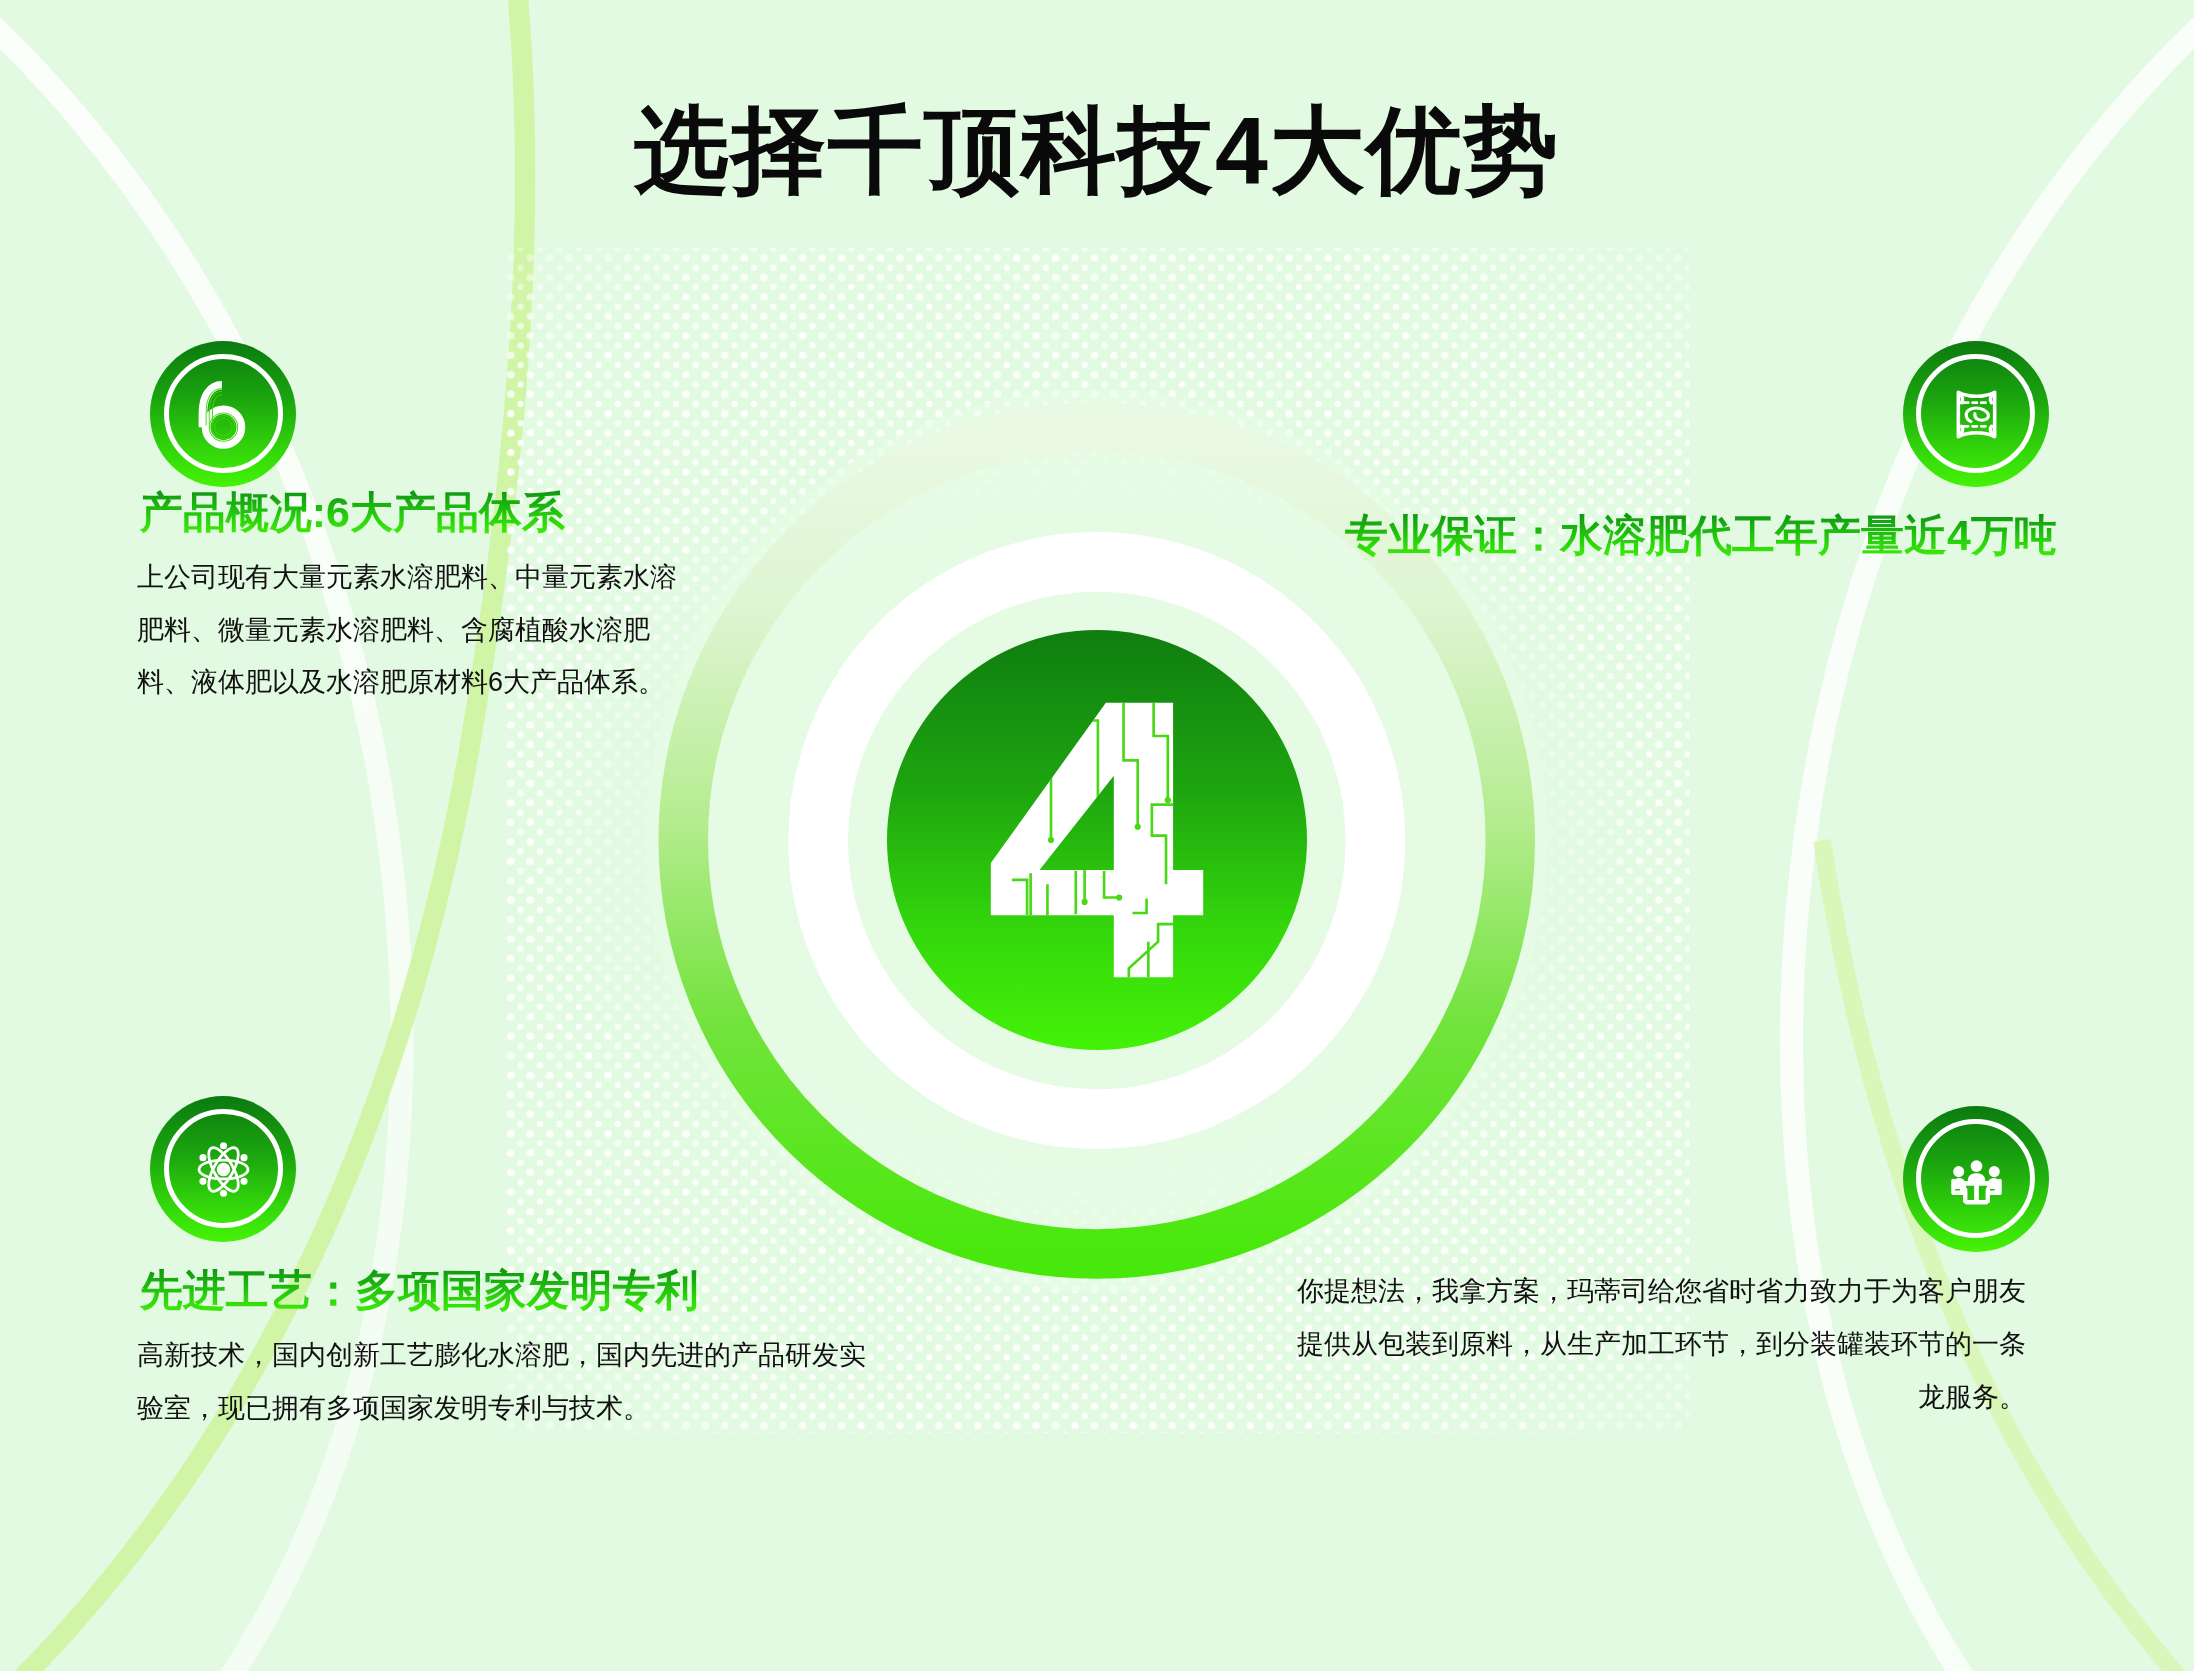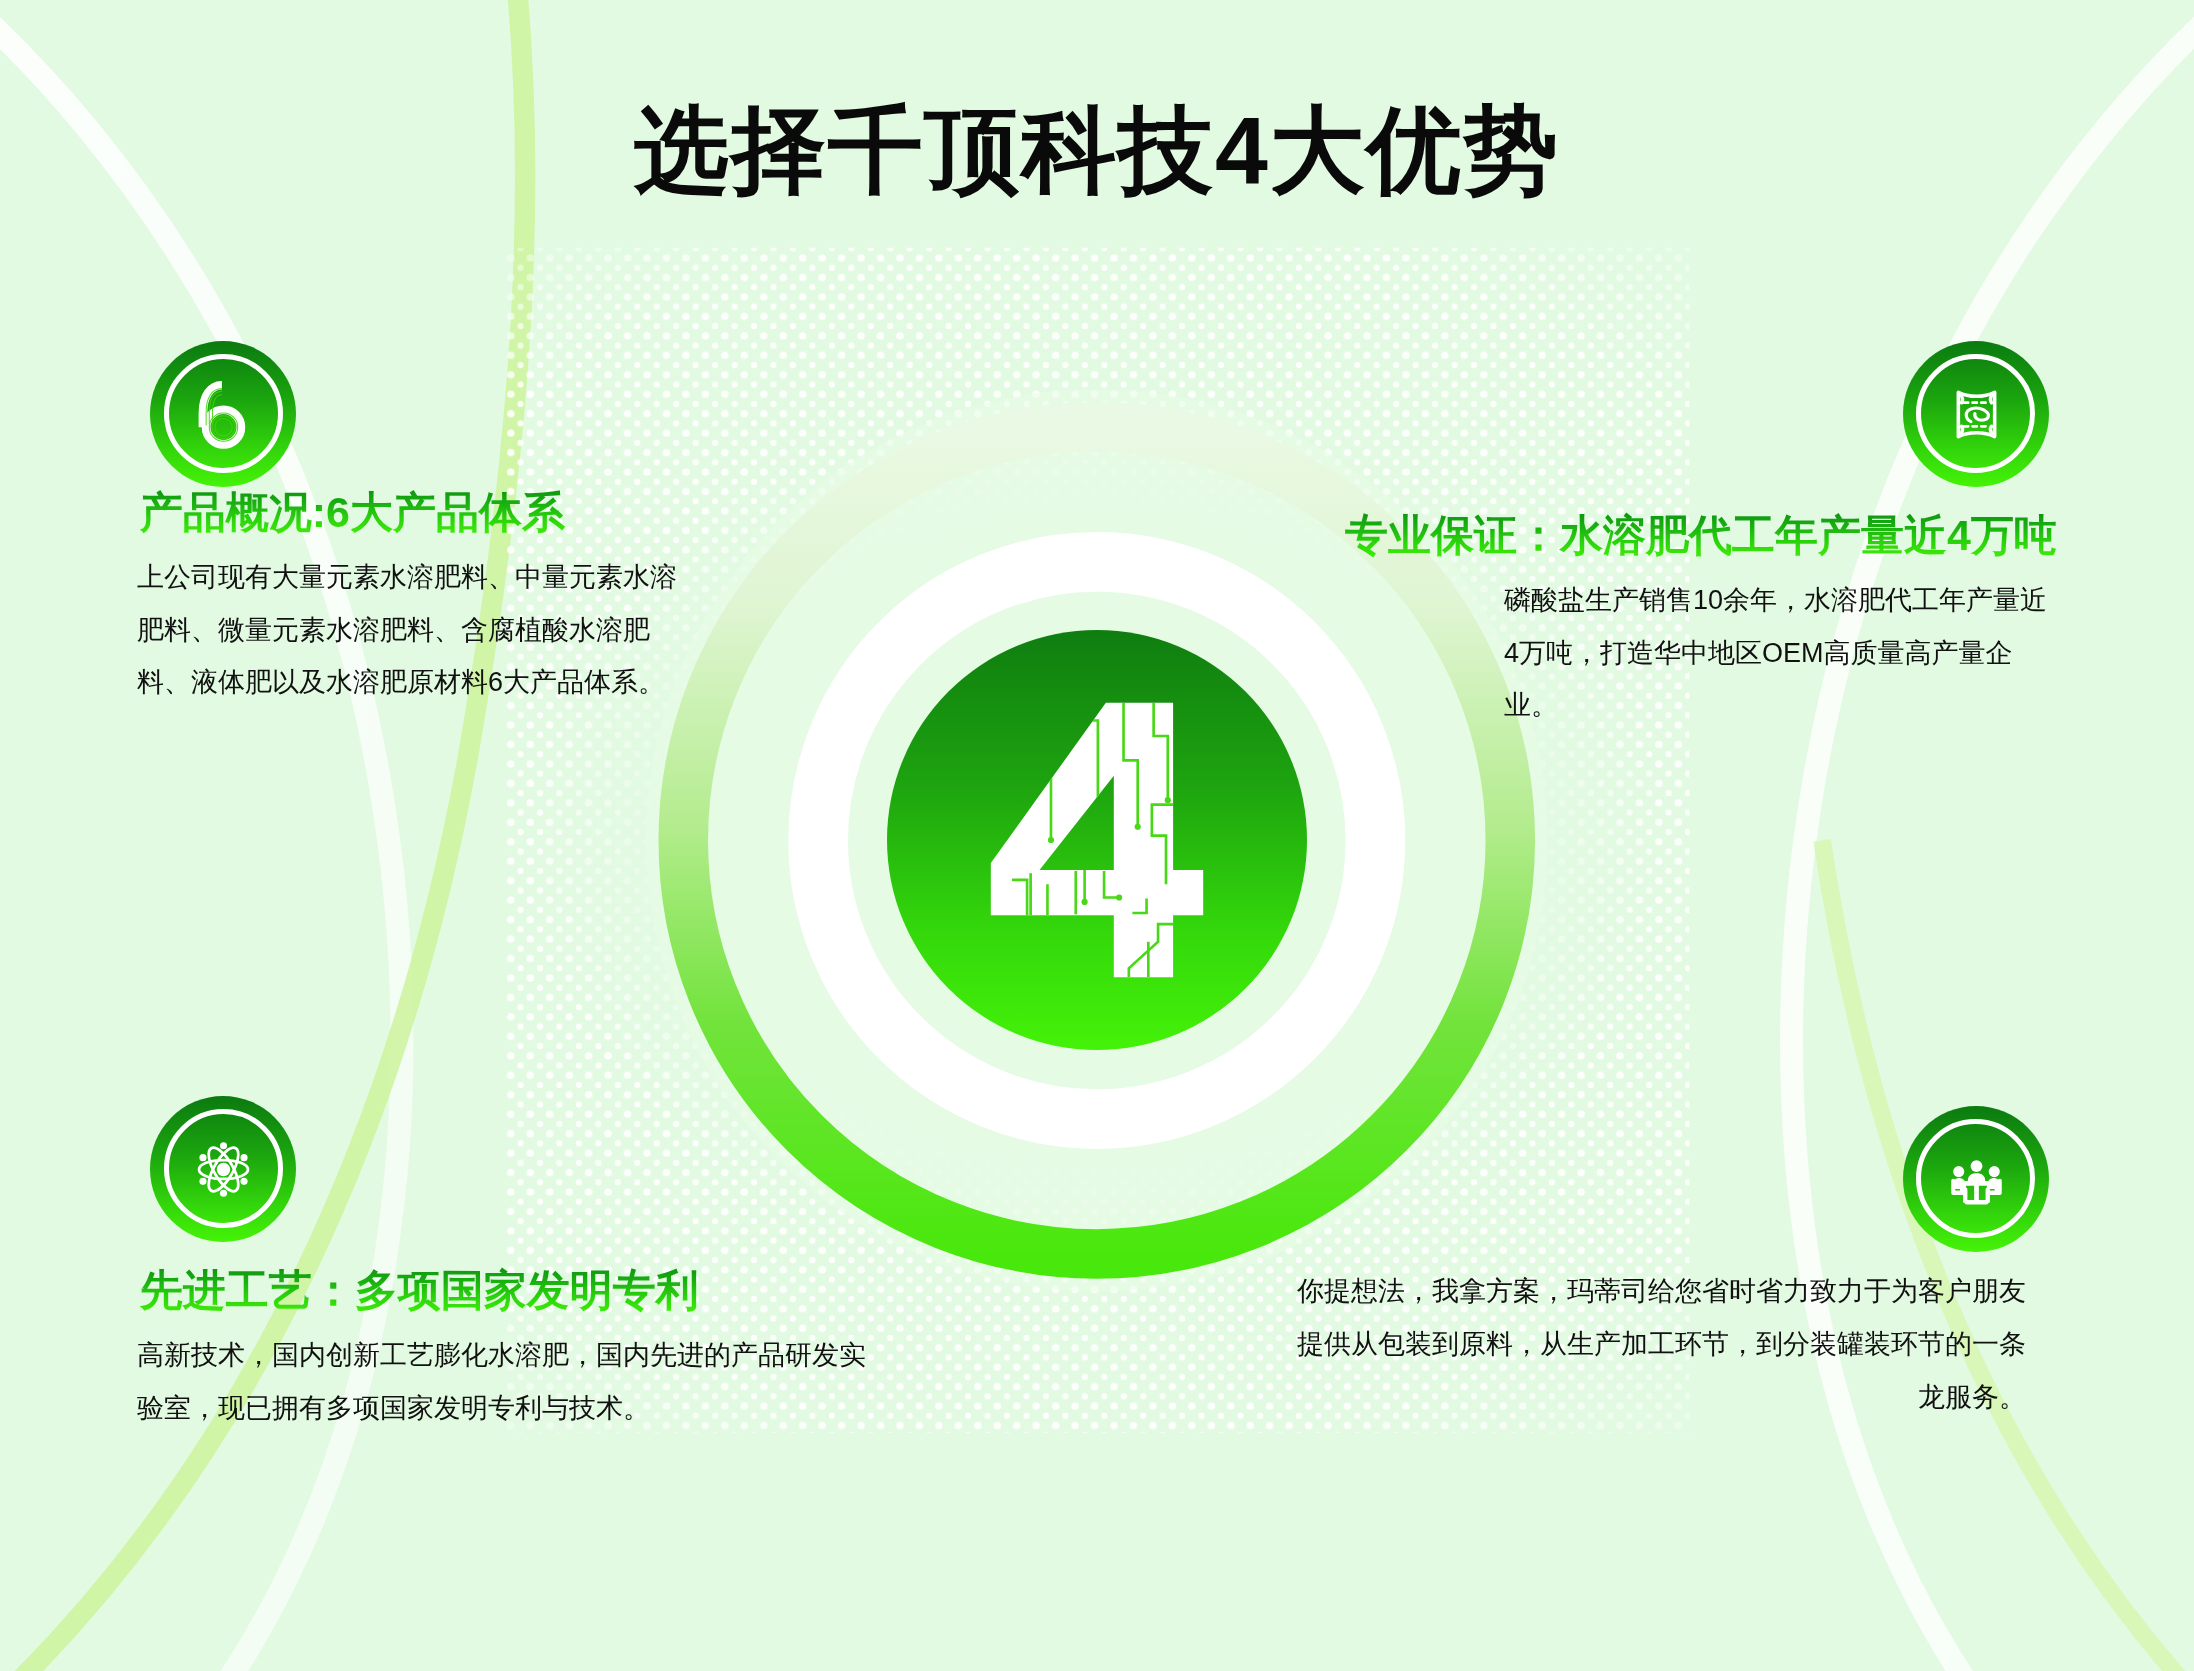--- a/index.html
+++ b/index.html
@@ -239,21 +239,20 @@
         <path d="M68 70 L132 70"></path>
         <path d="M68 130 L132 130"></path>
       </g>
       <g stroke="#ffffff" fill="none" stroke-width="8" stroke-linejoin="round" stroke-linecap="round">
         <path d="M86 118 C70 110 70 92 86 86 C102 80 118 86 126 94
                  C134 102 130 112 118 114 C104 116 94 108 96 98"></path>
       </g>
     </svg>
   </div>
   <div class="quad-heading">专业保证：水溶肥代工年产量近4万吨</div>
-  <div class="quad-body">磷酸盐生产销售10余年，水溶肥代工年产量近4万吨，打造华中地区OEM高质量高产量企业。</div>
 </div>
 
 <div class="quad" id="quad-bl">
   <div class="icon-badge">
     <div class="ring"></div>
     <svg viewBox="0 0 200 200" xmlns="http://www.w3.org/2000/svg" aria-hidden="true">
       <g stroke="#ffffff" fill="none" stroke-width="7">
         <ellipse cx="100" cy="100" rx="62" ry="24"></ellipse>
         <ellipse cx="100" cy="100" rx="62" ry="24" transform="rotate(60 100 100)"></ellipse>
         <ellipse cx="100" cy="100" rx="62" ry="24" transform="rotate(120 100 100)"></ellipse>

